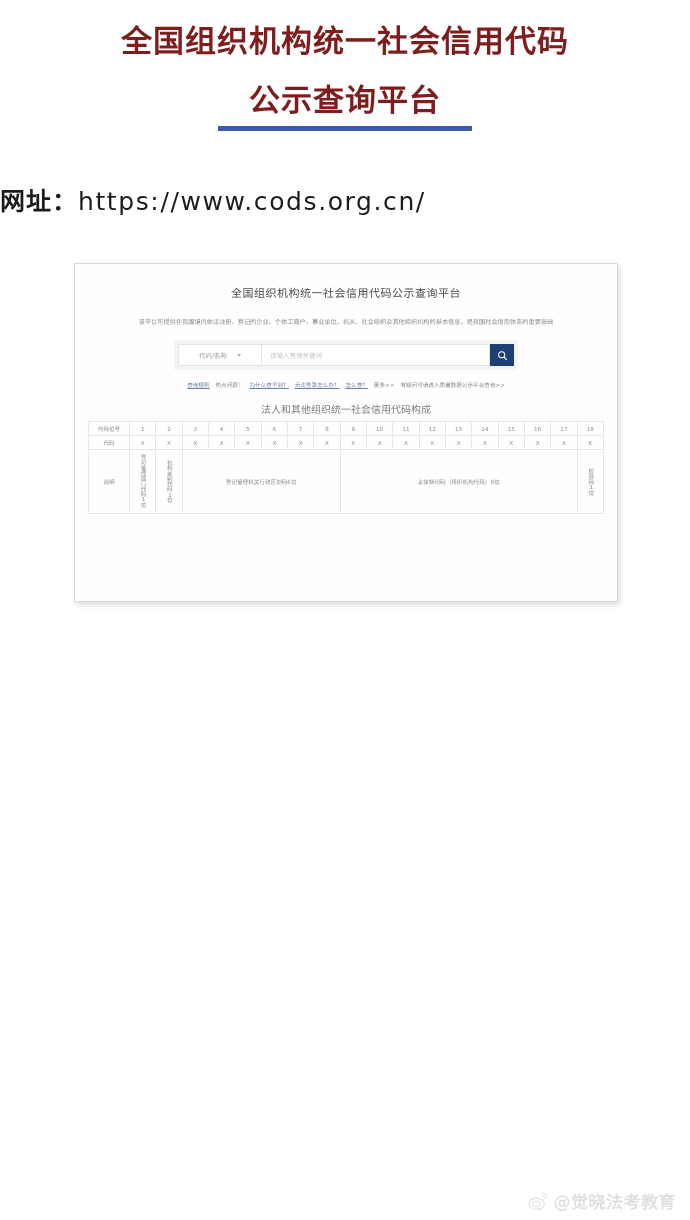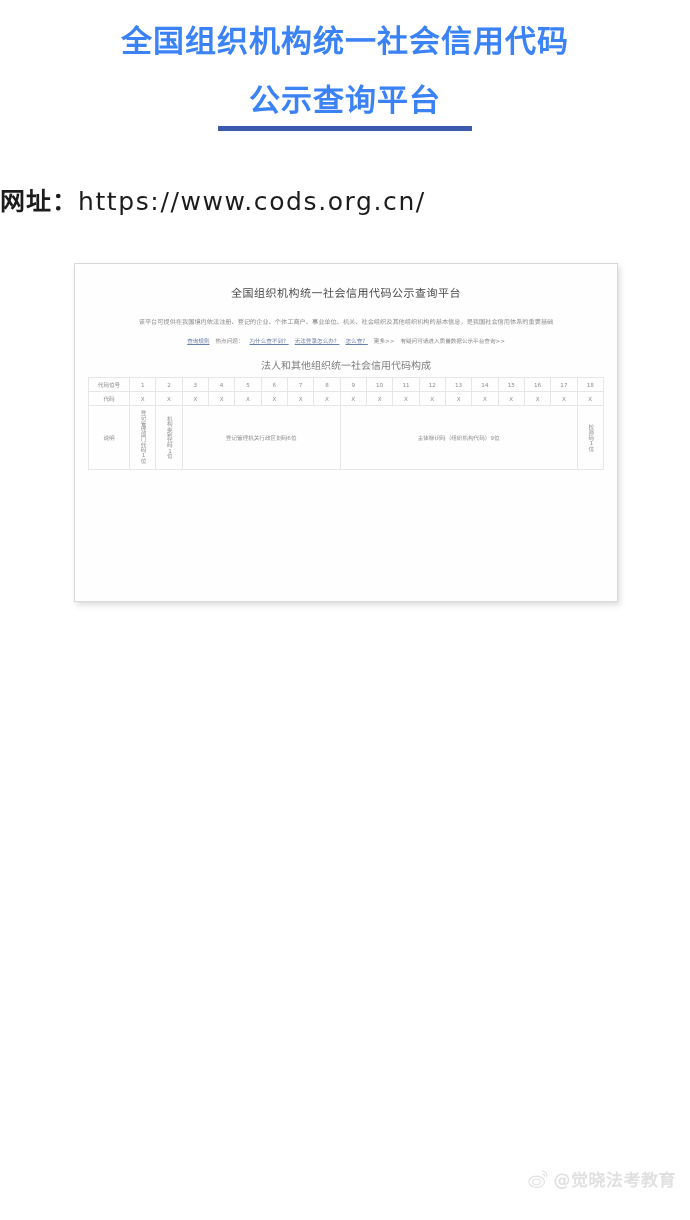--- a/index.html
+++ b/index.html
@@ -16,21 +16,21 @@
   }
 
   
   .header {
     padding-top: 26px;
     text-align: center;
   }
   .header-line {
     font-size: 31px;
     font-weight: bold;
-    color: #3b82f6;
+    color: #7f1d1d;
     letter-spacing: 1px;
     line-height: 1.0;
   }
   .header-line-1 { margin-bottom: 28px; }
   .header-line-2 { margin-bottom: 10px; }
   .header-rule {
     width: 254px;
     height: 5px;
     background: #3d59ab;
     margin: 0 auto;
@@ -190,21 +190,21 @@
   }
   .para { margin: 0 0 8px 0; }
   .para2 { margin-top: 34px; }
   .bold { font-weight: bold; }
   .red { color: #d8232a; font-weight: bold; }
 
   
   .watermark {
     position: absolute;
     right: 14px;
-    bottom: 29px;
+    bottom: 7px;
     display: flex;
     align-items: center;
     gap: 5px;
     opacity: .30;
   }
   .wm-text {
     font-size: 17px;
     color: #9a9a9a;
     font-weight: bold;
     letter-spacing: 0.5px;
@@ -222,20 +222,33 @@
 <div class="url-row">
   <span class="url-label">网址：</span><span class="url-value">https://www.cods.org.cn/</span>
 </div>
 
 <div class="shot">
 
   <div class="shot-title">全国组织机构统一社会信用代码公示查询平台</div>
 
   <div class="shot-desc">该平台可提供在我国境内依法注册、登记的企业、个体工商户、事业单位、机关、社会组织及其他组织机构的基本信息，是我国社会信用体系的重要基础</div>
 
+  <div class="shot-searchwrap">
+    <div class="shot-select">
+      <span>代码/名称</span>
+      <span class="caret"></span>
+    </div>
+    <div class="shot-input">请输入查询关键词</div>
+    <div class="shot-searchbtn" style="background: rgb(29, 63, 115);">
+      <svg width="11" height="11" viewBox="0 0 16 16">
+        <circle cx="6.8" cy="6.8" r="4.4" fill="none" stroke="#ffffff" stroke-width="1.5"></circle>
+        <line x1="10.2" y1="10.2" x2="13.6" y2="13.6" stroke="#ffffff" stroke-width="1.7" stroke-linecap="round"></line>
+      </svg>
+    </div>
+  </div>
 
   <div class="shot-links">
     <span class="lk">查询规则</span><span class="plain">热点问题：</span><span class="lk">为什么查不到？</span><span class="lk">无法登录怎么办？</span><span class="lk">怎么查？</span><span class="plain">更多&gt;&gt;</span><span class="plain">有疑问可请进入质量数据公示平台查询&gt;&gt;</span>
   </div>
 
   <div class="shot-table-title">法人和其他组织统一社会信用代码构成</div>
 
   <table class="shot-table">
     <tbody>
       <tr>

